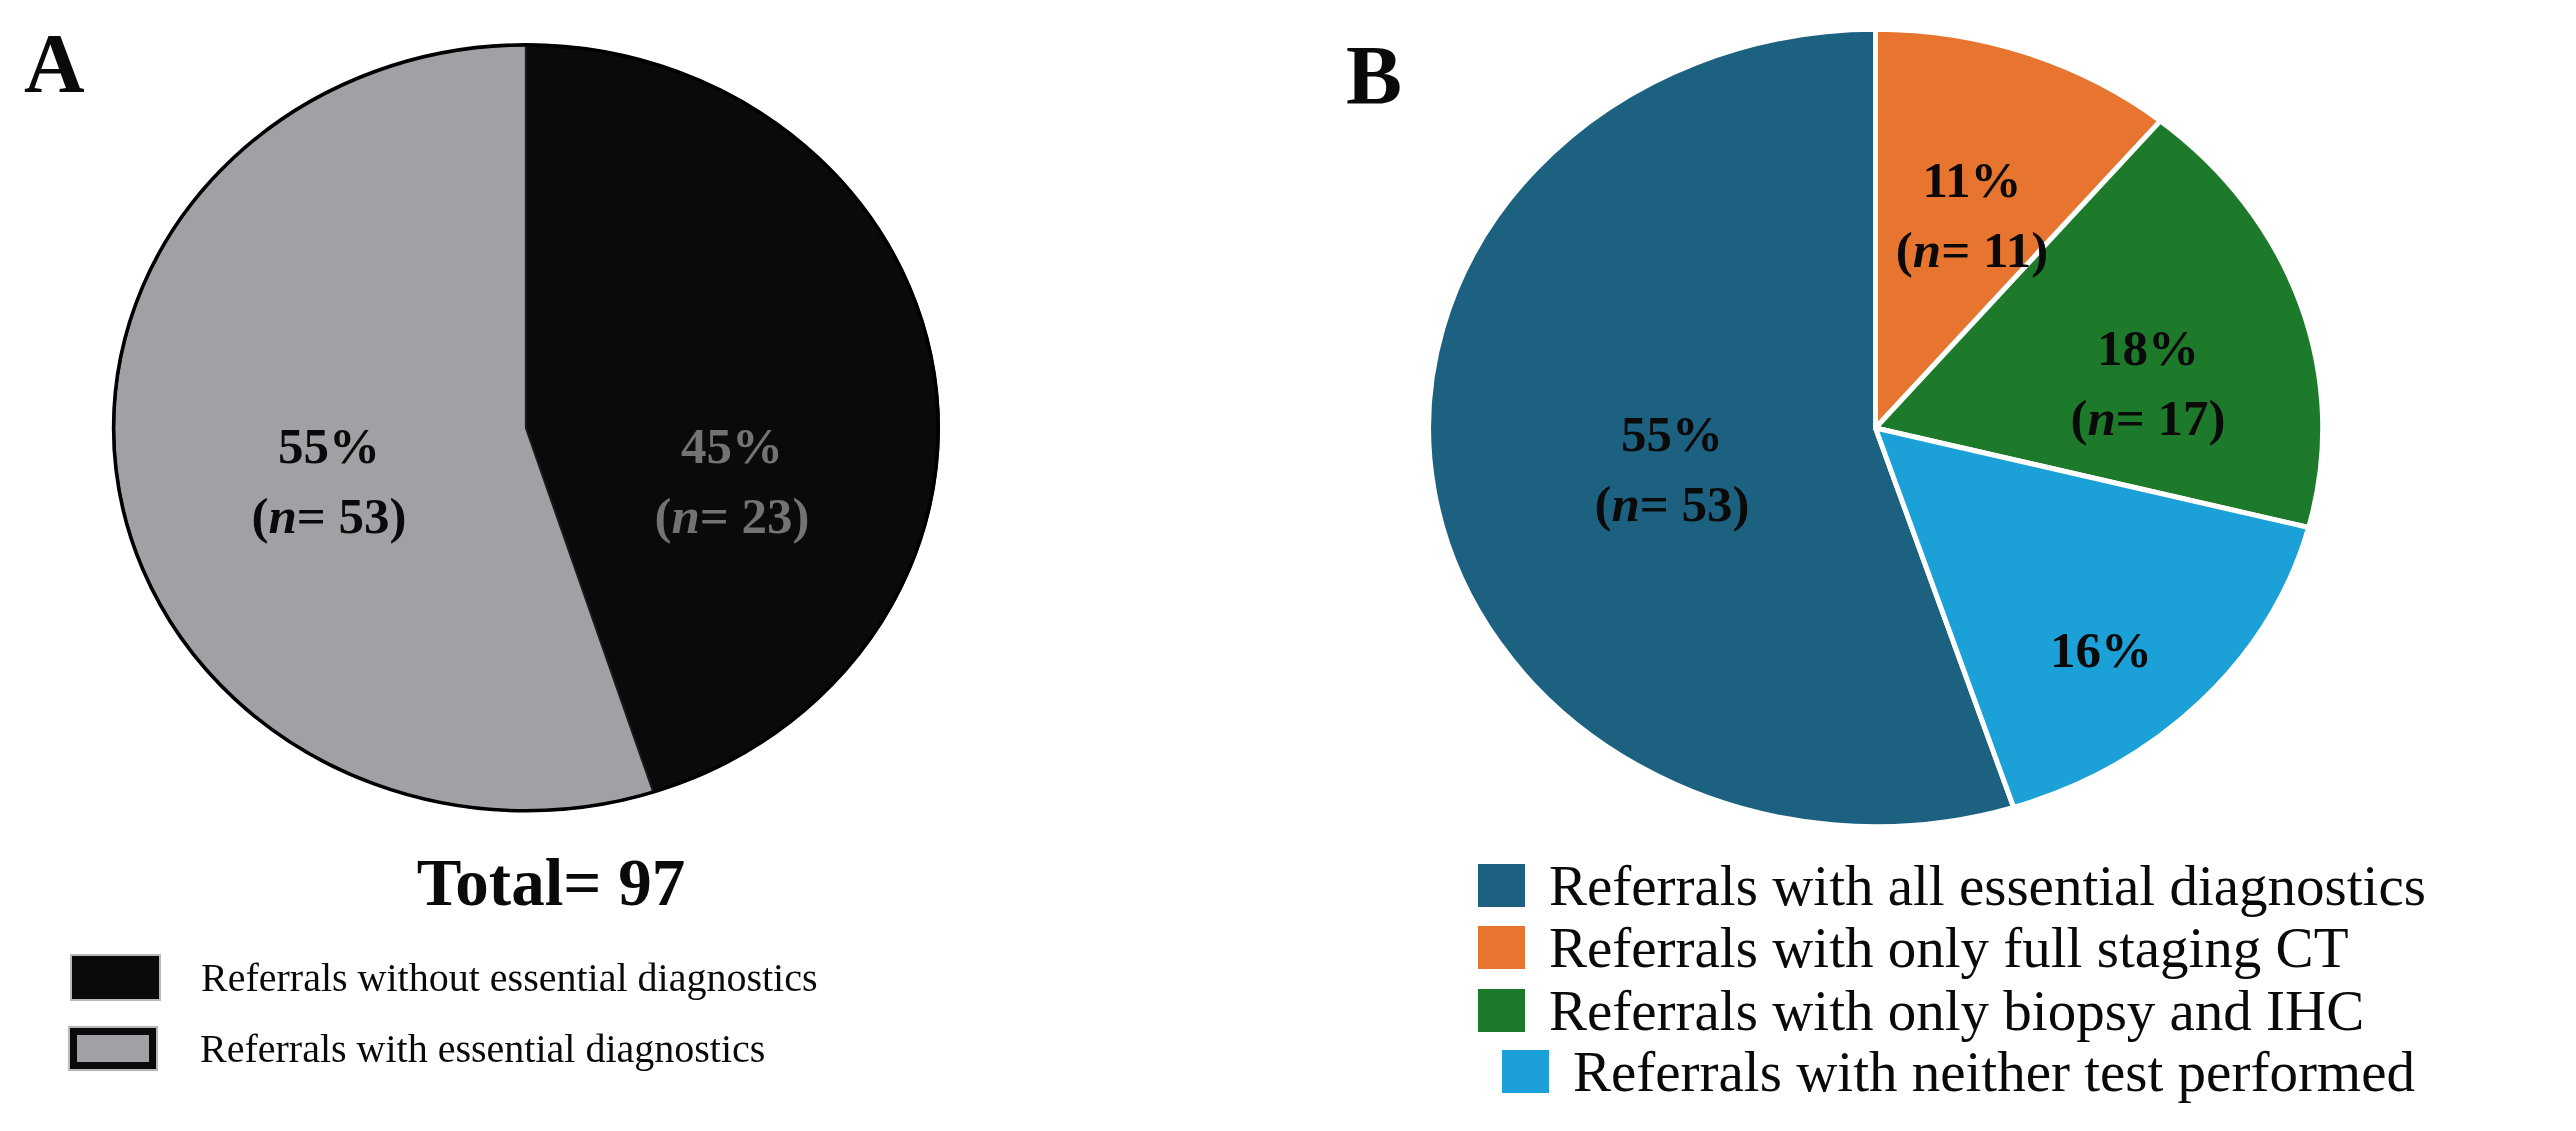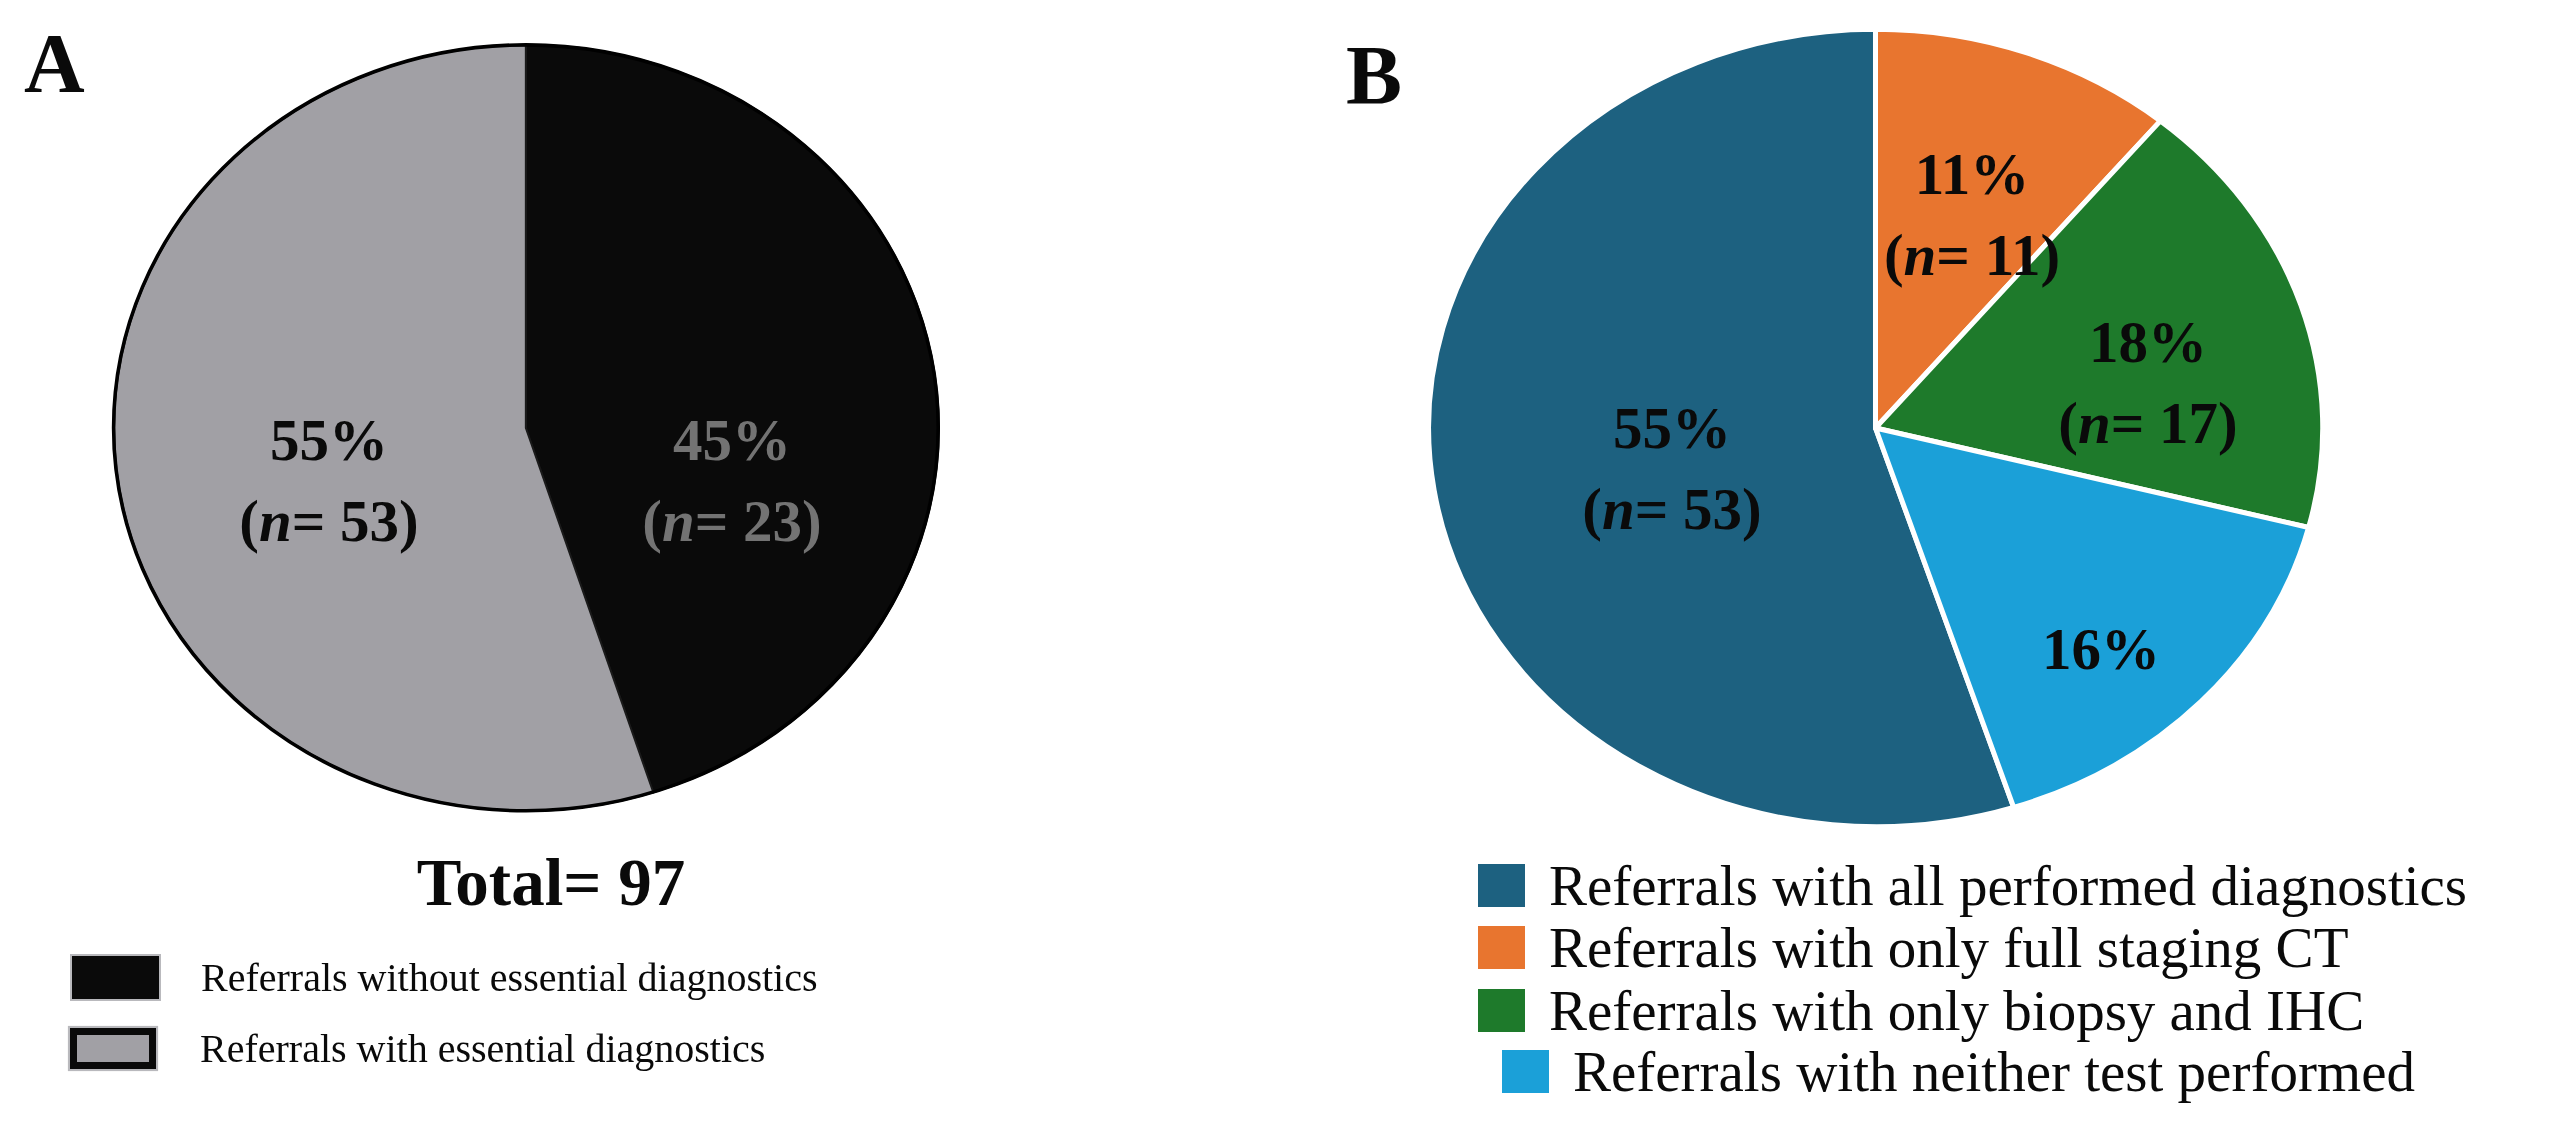--- a/index.html
+++ b/index.html
@@ -1,21 +1,21 @@
 <!DOCTYPE html>
 <html style="font-size:11.5px"><head>
 <meta charset="utf-8">
 <style>
   html,body{margin:0;padding:0;background:#ffffff;}
   .fig{position:relative;width:2576px;height:1131px;background:#ffffff;overflow:hidden;
        font-family:"Liberation Serif","DejaVu Serif",serif;color:#0a0a0a;}
   .panel-letter{position:absolute;font-size:84px;font-weight:bold;line-height:1;}
   svg{position:absolute;}
   .pie-label{position:absolute;transform:translate(-50%,-50%);text-align:center;
-             font-weight:bold;font-size:59px;line-height:1.38;white-space:nowrap;}
+             font-weight:bold;font-size:51px;line-height:1.38;white-space:nowrap;}
   .pie-label .it{font-style:italic;}
   .total{position:absolute;transform:translateX(-50%);font-weight:bold;font-size:67px;
          line-height:1;white-space:nowrap;}
   .legend{position:absolute;}
   .lrow{position:absolute;display:flex;align-items:center;white-space:nowrap;}
   .sw{display:inline-block;flex:0 0 auto;}
   .swA{width:87px;height:43px;border:2.1px solid #b9b9bd;}
   .swA2{width:72px;height:27px;border:7.9px solid #0a0a0a;box-shadow:0 0 0 2.1px #b9b9bd;}
   .swB{width:47px;height:43px;}
   .ltextA{font-size:40px;line-height:1;margin-left:40px;}
@@ -81,21 +81,21 @@
   </div>
 
   <div class="pie-label" style="left:1672px;top:469px;">
     <div>55%</div>
     <div><span>(</span><span class="it">n</span><span>= 53)</span></div>
   </div>
 
   <div class="legend">
     <div class="lrow" style="left:1478px;top:857px;">
       <span class="sw swB" style="background: rgb(29, 97, 128);"></span>
-      <span class="ltextB">Referrals with all performed diagnostics</span>
+      <span class="ltextB">Referrals with all essential diagnostics</span>
     </div>
     <div class="lrow" style="left:1478px;top:919px;">
       <span class="sw swB" style="background: rgb(232, 117, 47);"></span>
       <span class="ltextB">Referrals with only full staging CT</span>
     </div>
     <div class="lrow" style="left:1478px;top:982px;">
       <span class="sw swB" style="background: rgb(30, 122, 43);"></span>
       <span class="ltextB">Referrals with only biopsy and IHC</span>
     </div>
     <div class="lrow" style="left:1478px;top:1043px;margin-left:24px;">

